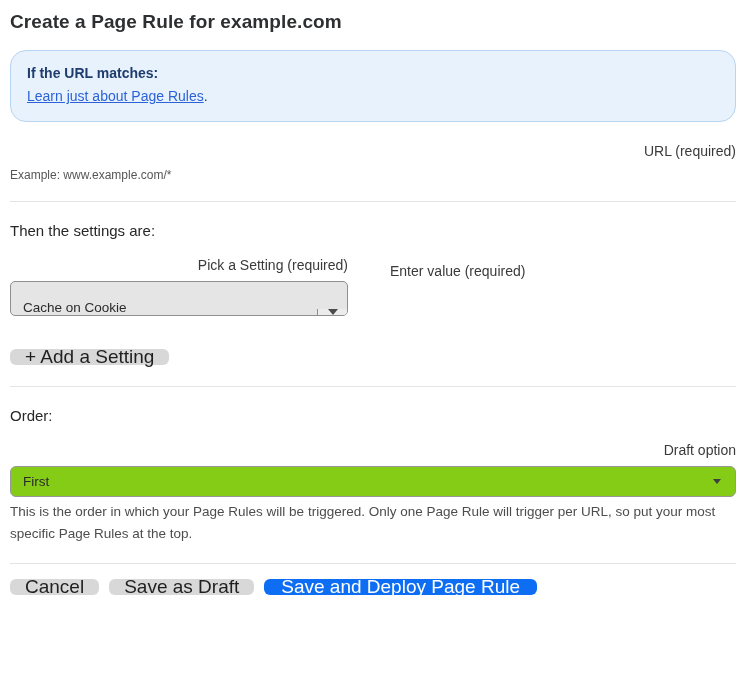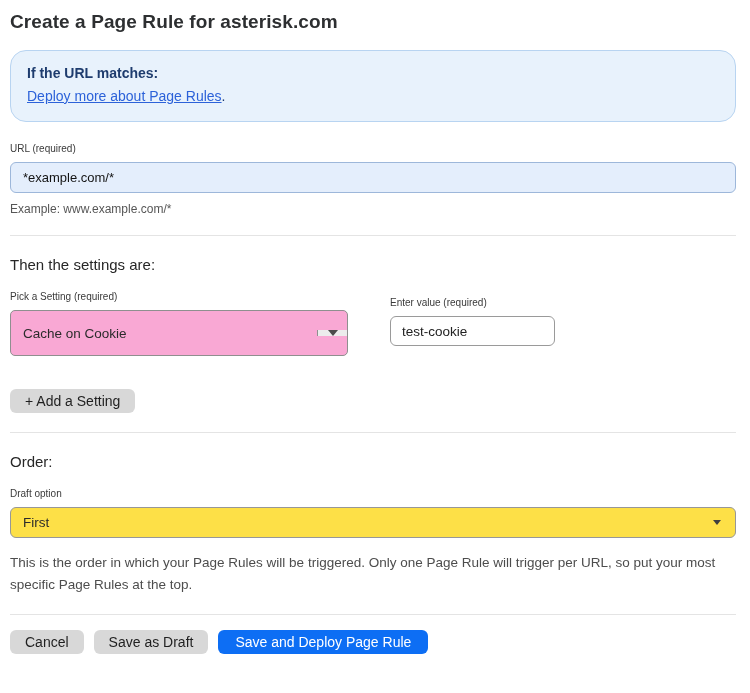--- a/index.html
+++ b/index.html
@@ -22,41 +22,41 @@
     padding: 11px 16px 13px 16px;
     color: #1e3c6e;
     font-size: 14px;
     line-height: 23px;
     margin-bottom: 21px;
   }
   .info-box .info-heading { font-weight: 700; }
   .info-box a.info-link {
     color: #2c62d9; text-decoration: underline; cursor: pointer;
   }
-  .field-label { font-size: 10px; color: #3a3a3a; margin-bottom: 8px; }
+  .field-label { font-size: 14px; color: #3a3a3a; margin-bottom: 8px; text-align: right; }
   .url-input {
     display: block; width: 100%; height: 31px;
     background: #e4eefc;
     border: 1px solid #9db7da;
     border-radius: 6px;
     padding: 0 12px;
     font-family: "Liberation Sans", sans-serif;
     font-size: 13px; color: #141414;
     outline: none;
   }
   .hint-text { font-size: 12px; color: #565656; margin-top: 9px; }
   .divider { border: none; border-top: 1px solid #e4e4e4; margin: 19px 0 0 0; }
   .section-heading { font-size: 15px; font-weight: 400; color: #272727; margin-top: 20px; }
   .settings-row { display: flex; margin-top: 18px; gap: 12px; }
   .setting-col { width: 338px; }
   .value-col { margin-left: 30px; padding-top: 6px; }
   .custom-select {
-    display: flex; align-items: center;
-    width: 338px; height: 46px;
-    background: #f9a8d4;
+    display: flex; align-items: flex-end;
+    width: 338px; height: 35px;
+    background: #e5e5e5;
     border: 1px solid #8f8f8f;
     border-radius: 5px;
     overflow: hidden;
     cursor: pointer;
   }
   .custom-select .select-value {
     flex: 1; display: flex; align-items: center;
     padding: 0 12px; font-size: 13.5px; color: #2b2b2b;
   }
   .custom-select .select-arrow-seg {
@@ -72,86 +72,84 @@
     background: #ffffff;
     border: 1px solid #9a9a9a;
     border-radius: 6px;
     padding: 0 11px;
     font-family: "Liberation Sans", sans-serif;
     font-size: 13.5px; color: #222222;
     outline: none;
   }
   .btn {
     display: inline-flex; align-items: center; justify-content: center;
-    height: 24px; padding: 0 15px;
+    height: 16px; padding: 0 15px;
     background: #d8d8d8; color: #1f1f1f;
     border: none; border-radius: 6px;
     font-family: "Liberation Sans", sans-serif;
-    font-size: 14px; cursor: pointer;
+    font-size: 19px; cursor: pointer;
   }
   .add-setting-btn { margin-top: 33px; }
   .order-select {
     margin-top: 8px;
     display: flex; align-items: center;
     width: 100%; height: 31px;
-    background: #fde047;
+    background: #84cc16;
     border: 1px solid #979797;
     border-radius: 6px;
     padding: 0 14px 0 12px;
     cursor: pointer;
   }
   .order-select .select-value { flex: 1; font-size: 13.5px; color: #2b2b2b; }
   .order-select .caret-down {
     border-left-width: 4.5px; border-right-width: 4.5px; border-top-width: 5.5px;
     border-top-color: #3f3f3f;
   }
   .order-help {
     font-size: 13.5px; color: #4d4d4d; line-height: 21.5px;
-    margin-top: 14px; max-width: 720px;
+    margin-top: 4px; max-width: 720px;
   }
   .footer-actions { display: flex; gap: 10px; margin-top: 15px; }
   .btn-primary {
     background: #0d6ef4; color: #ffffff; padding: 0 17px;
   }
 </style>
 </head>
 <body>
 
 
 
-<h1 class="page-title">Create a Page Rule for asterisk.com</h1>
+<h1 class="page-title">Create a Page Rule for example.com</h1>
 
 <div class="info-box">
   <div class="info-heading">If the URL matches:</div>
-  <div><a class="info-link">Deploy more about Page Rules</a><span>.</span></div>
+  <div><a class="info-link">Learn just about Page Rules</a><span>.</span></div>
 </div>
 
 <div>
   <div class="field-label">URL (required)</div>
-  <input class="url-input" type="text" value="*example.com/*" style="">
   <div class="hint-text">Example: www.example.com/*</div>
 </div>
 
 <hr class="divider">
 
 <div class="section-heading">Then the settings are:</div>
 
 <div class="settings-row">
   <div class="setting-col">
     <div class="field-label">Pick a Setting (required)</div>
     <div class="custom-select">
       <div class="select-value">Cache on Cookie</div>
       <div class="select-arrow-seg">
         <span class="caret-down"></span>
       </div>
     </div>
   </div>
   <div class="value-col">
     <div class="field-label">Enter value (required)</div>
-    <input class="value-input" type="text" value="test-cookie" style="">
   </div>
 </div>
 
 <button class="btn add-setting-btn">+ Add a Setting</button>
 
 <hr class="divider">
 
 <div class="section-heading">Order:</div>
 
 <div style="margin-top:18px;">

